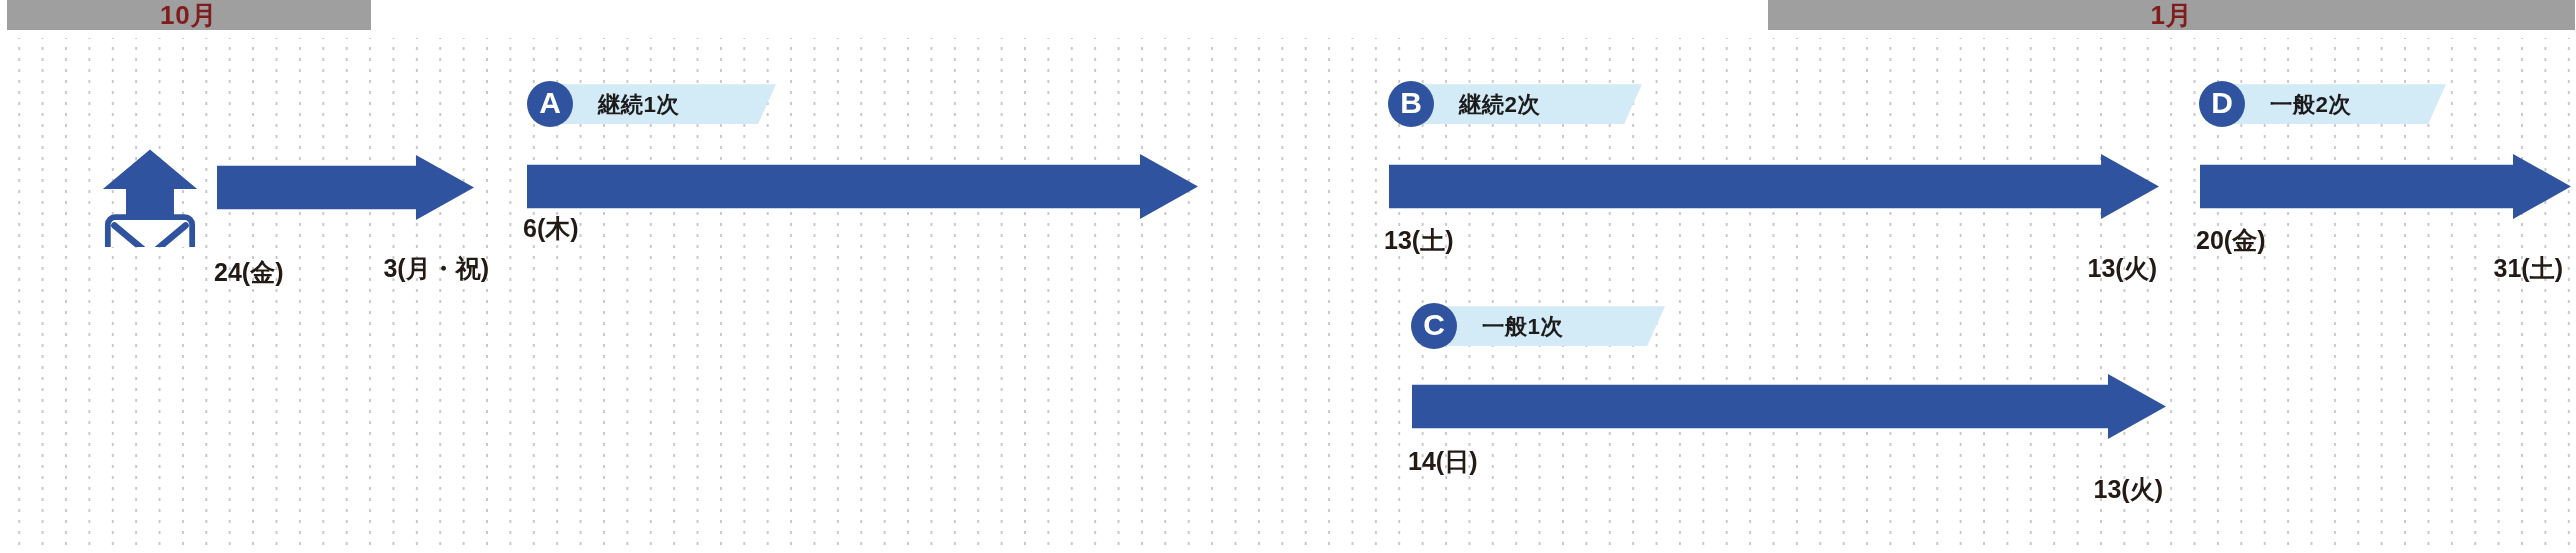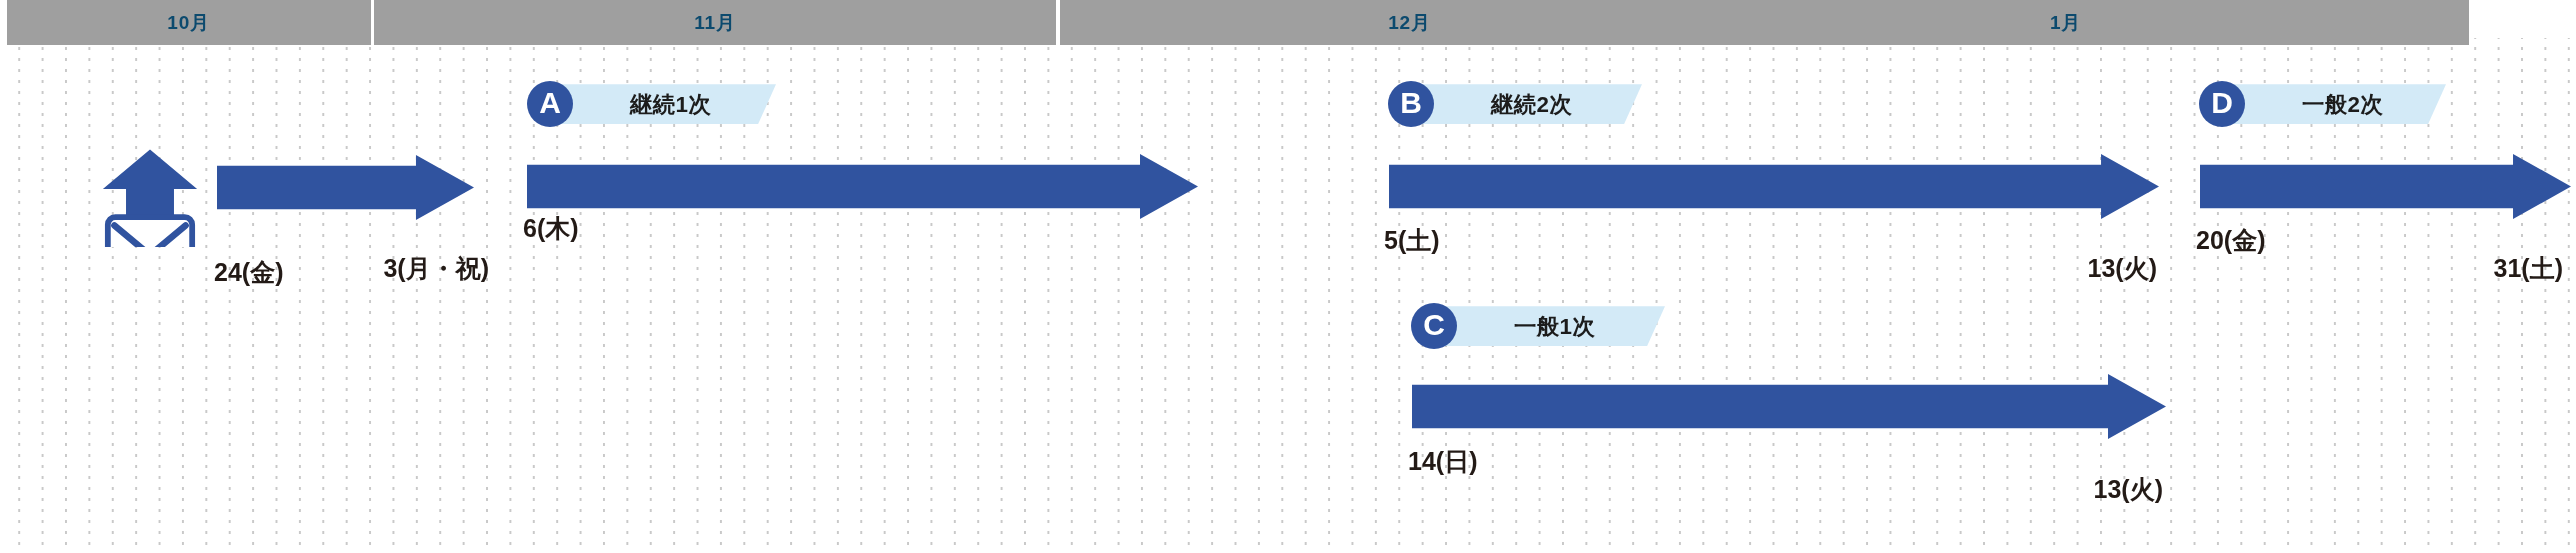--- a/index.html
+++ b/index.html
@@ -22,24 +22,24 @@
   .header-band {
     position: absolute;
     left: 0;
     top: 0;
     width: 2576px;
     height: 33px;
   }
   .month-cell {
     position: absolute;
     top: 0;
-    height: 45px;
+    height: 30px;
     background: #9f9f9f;
-    color: #0c4a6e;
-    font-size: 19px;
+    color: #7f1d1d;
+    font-size: 26px;
     font-weight: 700;
     letter-spacing: 0.8px;
     display: flex;
     align-items: center;
     justify-content: center;
     box-sizing: border-box;
   }
 
   
   .grid-area {
@@ -82,21 +82,20 @@
     left: 71px;
     top: 0;
     height: 46px;
     display: flex;
     align-items: center;
     font-size: 22.4px;
     font-weight: 700;
     color: #1c1c1c;
     white-space: nowrap;
     letter-spacing: 0.4px;
-    margin-left: 32px;
   }
   .badge-circle {
     position: absolute;
     left: 0;
     top: 0;
     width: 46px;
     height: 46px;
     border-radius: 50%;
     background: #30539f;
     color: #ffffff;
@@ -131,27 +130,21 @@
 <body>
 
 <div id="stage">
 
   <div class="grid-area"></div>
 
   <div class="header-band">
     <div class="month-cell" style="left:6.6px; width:364px;">
       <span>10月</span>
     </div>
-    <div class="month-cell" style="left:374px; width:682px;">
-      <span>11月</span>
-    </div>
-    <div class="month-cell" style="left:1060px; width:699px;">
-      <span>12月</span>
-    </div>
-    <div class="month-cell" style="left:1662px; width:807px;">
+    <div class="month-cell" style="left:1768px; width:807px;">
       <span>1月</span>
     </div>
   </div>
 
   <div class="mail-icon" style="left:88px; top:146px; width:124px; height:101px;">
     <svg viewBox="0 0 150 122" width="124" height="101" aria-hidden="true">
       <path d="M75 4 L132 52 L104 52 L104 84 L46 84 L46 52 L18 52 Z" fill="#30539f"></path>
       <rect x="24" y="86" width="102" height="72" rx="9" ry="9" fill="#ffffff" stroke="#30539f" stroke-width="7"></rect>
       <path d="M32 96 L75 132 L118 96" fill="none" stroke="#30539f" stroke-width="8" stroke-linecap="round" stroke-linejoin="round"></path>
     </svg>
@@ -195,21 +188,21 @@
     <div class="badge-ribbon-label">
       <span>継続2次</span>
     </div>
   </div>
   <div class="arrow" style="left:1389px; top:154px; width:770px; height:65px;">
     <svg viewBox="0 0 930 78" preserveAspectRatio="none" aria-hidden="true">
       <path d="M0 13 L860 13 L860 0 L930 39 L860 78 L860 65 L0 65 Z" fill="#30539f"></path>
     </svg>
   </div>
   <div class="date-label" style="left:1384px; top:224px;">
-    <span>5(土)</span>
+    <span>13(土)</span>
   </div>
   <div class="date-label right" style="left:1938px; top:224px; width:219px;">
     <span>13(火)</span>
   </div>
 
   <div class="badge-group" style="left:1411px; top:303px; width:282px;">
     <div class="badge-ribbon" style="width:229px;"></div>
     <div class="badge-circle">
       <span>C</span>
     </div>

